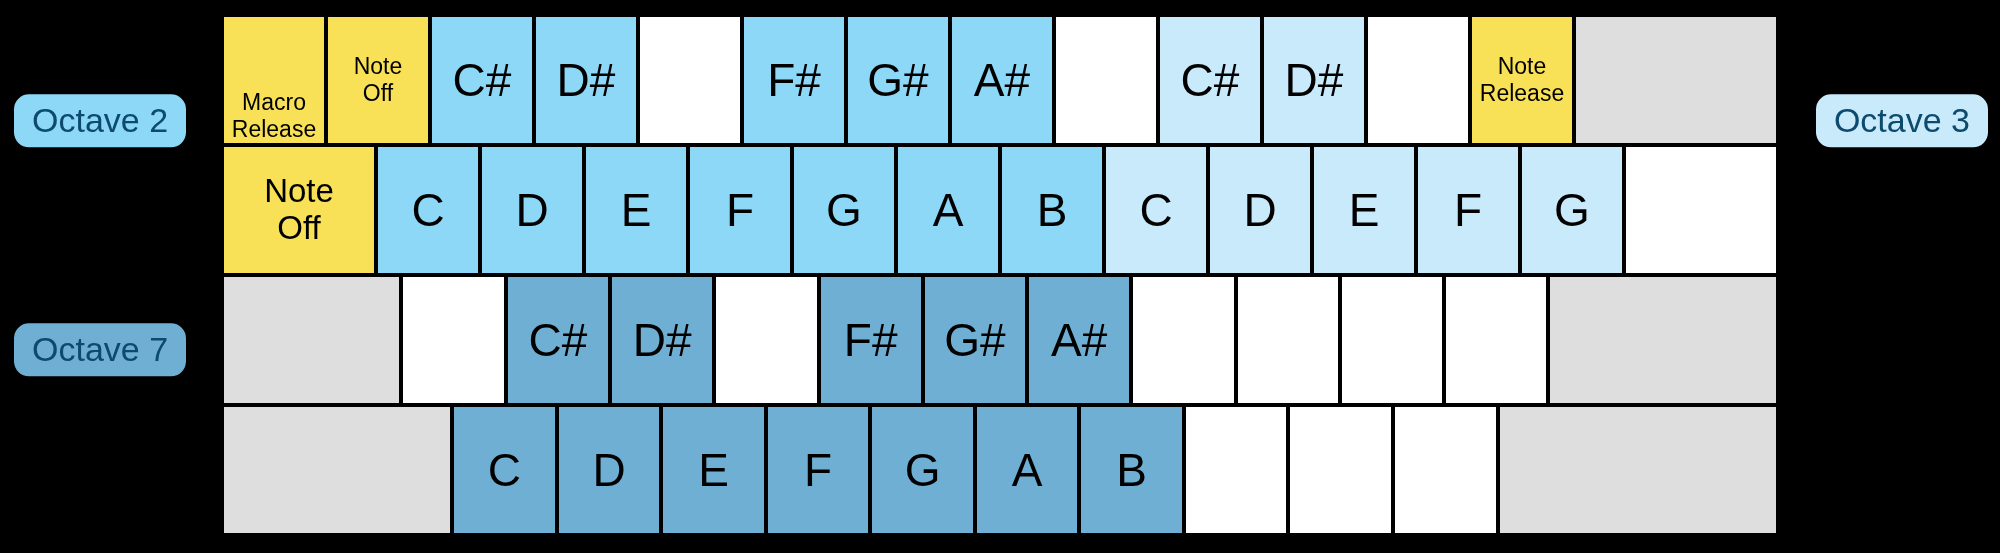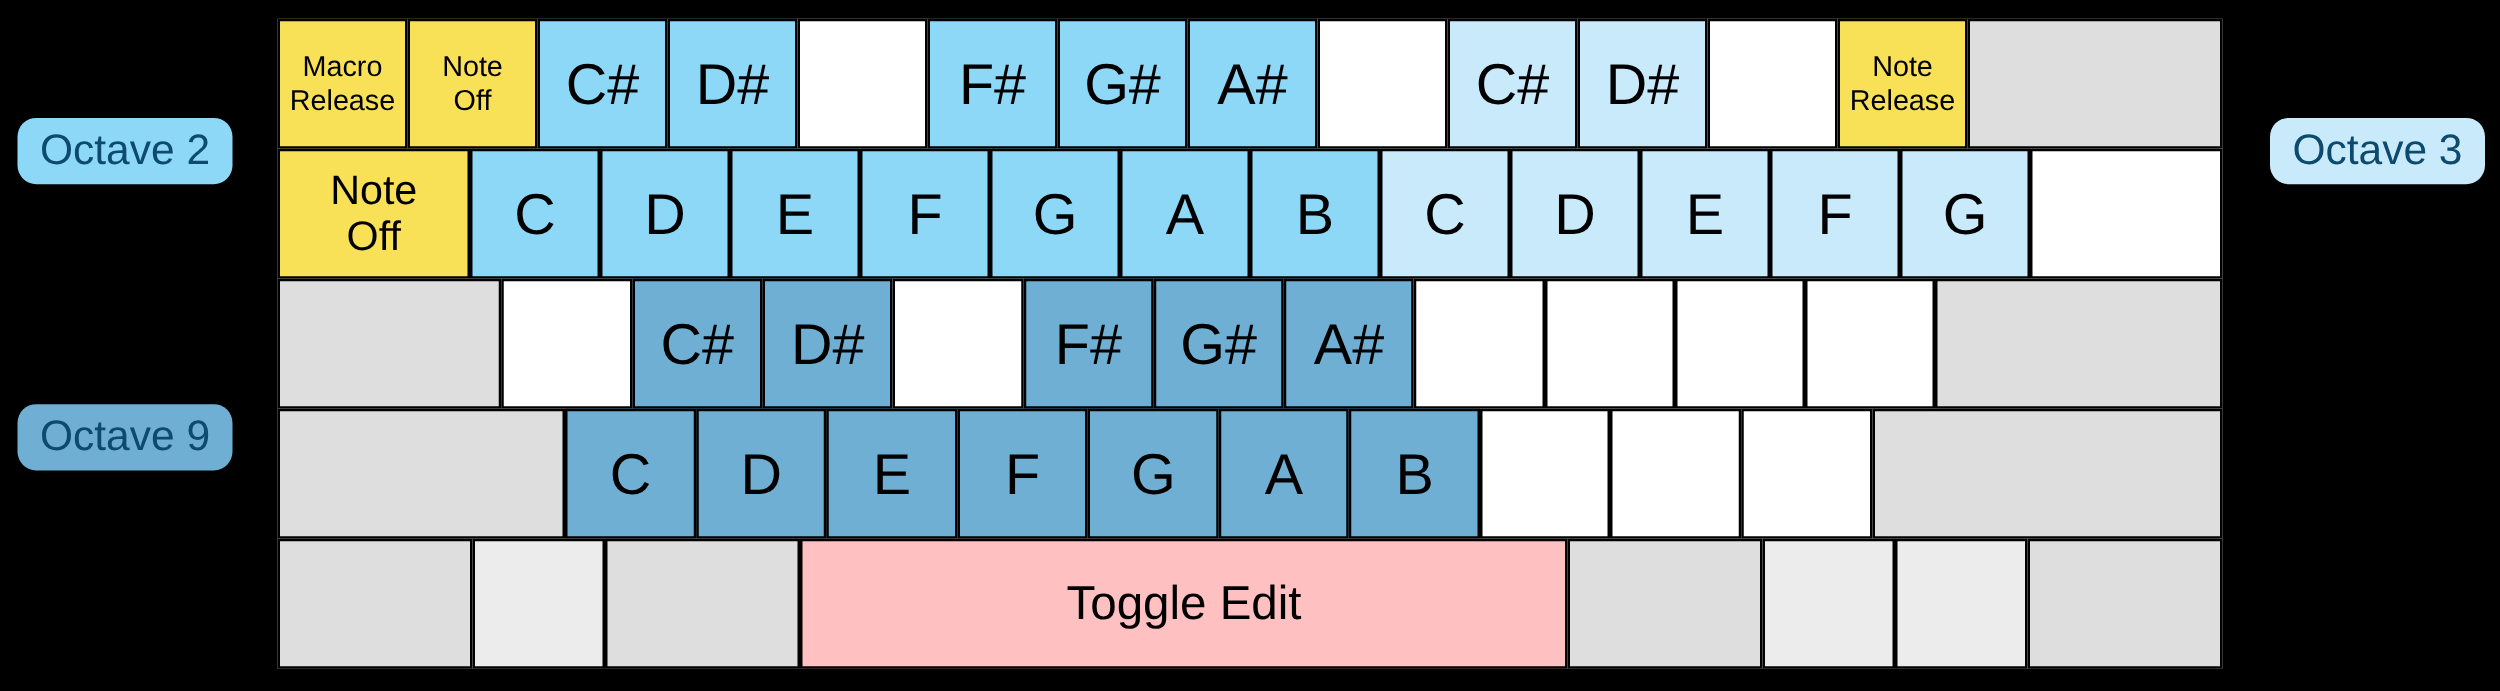--- a/index.html
+++ b/index.html
@@ -52,27 +52,27 @@
   .pill-octave1 { left:14px;  top:350px; background:var(--octave1); }
   .pill-octave3 { right:12px; top:121px; background:var(--octave3);text-align:right; }
 </style>
 </head>
 <body>
 
 <div class="stage">
 
   <div class="pill pill-octave2">Octave 2</div>
 
-  <div class="pill pill-octave1">Octave 9</div>
+  <div class="pill pill-octave1">Octave 7</div>
 
   <div class="pill pill-octave3">Octave 3</div>
 
   <div class="keyboard">
       <div class="kb-row">
-        <div class="key c-macro t-xs" style="flex: 1 1 0%;">
+        <div class="key c-macro t-xs" style="flex: 1 1 0%; justify-content: flex-end;">
           <div class="key-line">Macro</div>
           <div class="key-line">Release</div>
         </div>
         <div class="key c-macro t-xs" style="flex: 1 1 0%;">
           <div class="key-line">Note</div>
           <div class="key-line">Off</div>
         </div>
         <div class="key c-octave2 t-lg" style="flex: 1 1 0%;">
           <div class="key-line">C#</div>
         </div>
@@ -192,27 +192,15 @@
           <div class="key-line">A</div>
         </div>
         <div class="key c-octave1 t-lg" style="flex: 1 1 0%;">
           <div class="key-line">B</div>
         </div>
         <div class="key c-white" style="flex: 1 1 0%;"></div>
         <div class="key c-white" style="flex: 1 1 0%;"></div>
         <div class="key c-white" style="flex: 1 1 0%;"></div>
         <div class="key c-gray" style="flex: 2.75 1 0%;"></div>
       </div>
-      <div class="kb-row">
-        <div class="key c-gray" style="flex: 1.5 1 0%;"></div>
-        <div class="key c-graylight" style="flex: 1 1 0%;"></div>
-        <div class="key c-gray" style="flex: 1.5 1 0%;"></div>
-        <div class="key c-toggle t-md" style="flex: 6 1 0%;">
-          <div class="key-line">Toggle Edit</div>
-        </div>
-        <div class="key c-gray" style="flex: 1.5 1 0%;"></div>
-        <div class="key c-graylight" style="flex: 1 1 0%;"></div>
-        <div class="key c-graylight" style="flex: 1 1 0%;"></div>
-        <div class="key c-gray" style="flex: 1.5 1 0%;"></div>
-      </div>
     </div>
 
 </div>
 
 </body></html>

